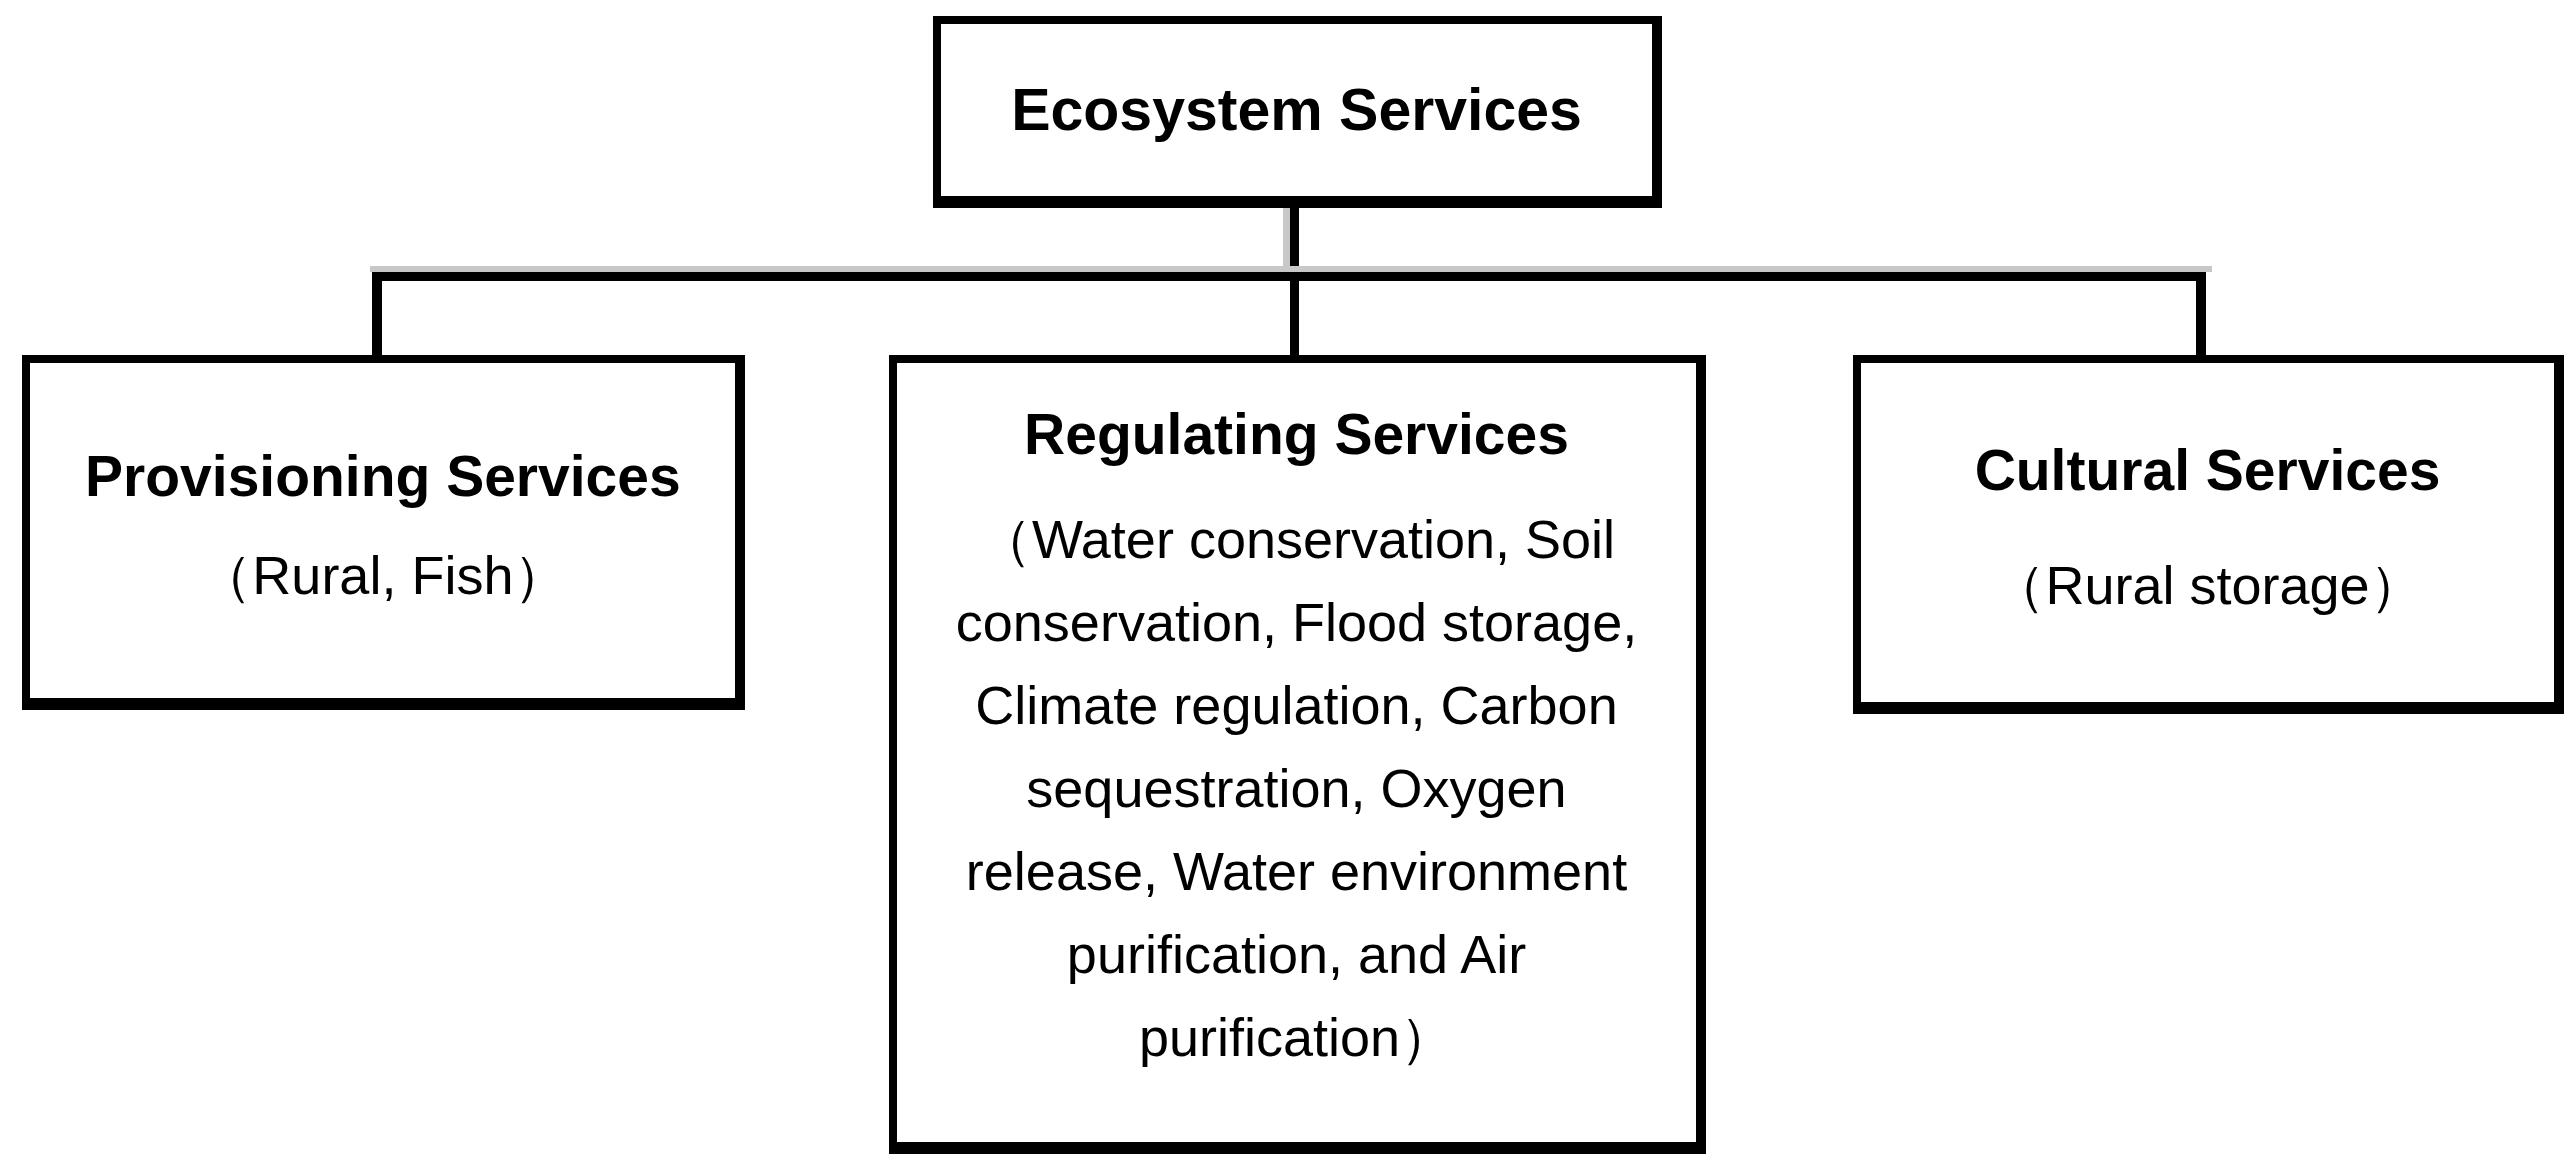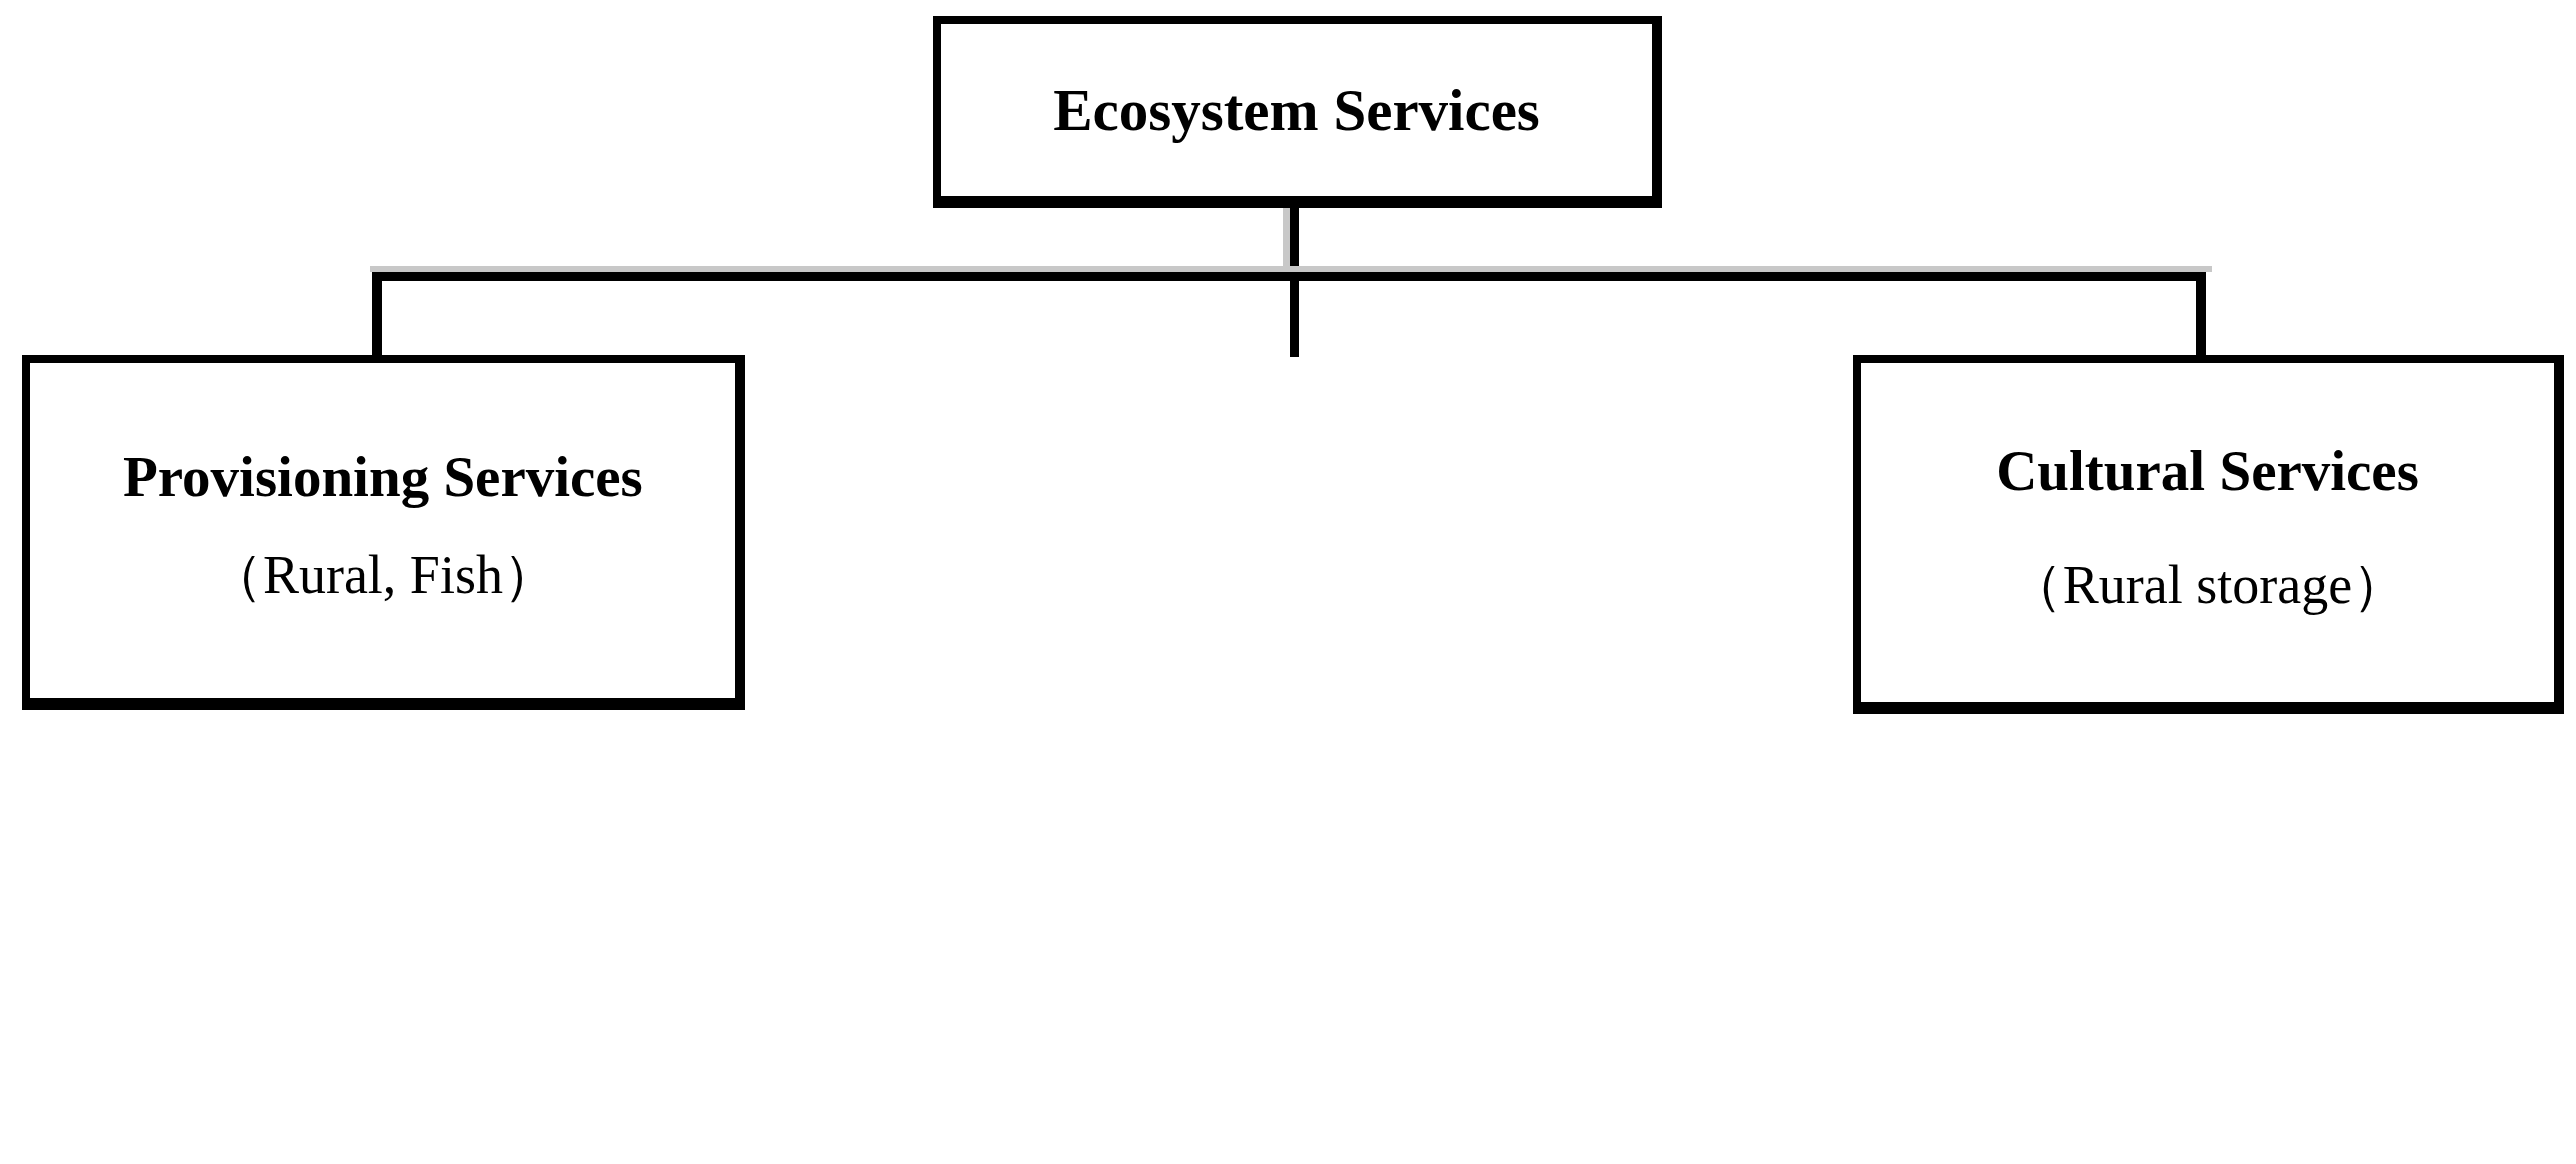--- a/index.html
+++ b/index.html
@@ -5,21 +5,21 @@
   html, body {
     margin: 0;
     padding: 0;
     background: #ffffff;
   }
   #canvas {
     position: relative;
     width: 2576px;
     height: 1164px;
     background: #ffffff;
-    font-family: Liberation Serif, serif;
+    font-family: Liberation Sans, sans-serif;
     color: #000000;
     overflow: hidden;
   }
   .box {
     position: absolute;
     background: #ffffff;
     border: 8px solid #000000;
     border-bottom-width: 12.6px;
     border-right-width: 10px;
     box-sizing: border-box;
@@ -146,20 +146,24 @@
   <div class="connector" id="rail"></div>
   <div class="connector" id="drop-left"></div>
   <div class="connector" id="drop-center"></div>
   <div class="connector" id="drop-right"></div>
 
   <div class="box" id="box-provisioning">
     <div class="child-title">Provisioning Services</div>
     <div class="child-detail">（Rural, Fish）</div>
   </div>
 
+  <div class="box" id="box-regulating">
+    <div class="child-title">Regulating Services</div>
+    <div class="child-detail">（Water conservation, Soil conservation, Flood storage, Climate regulation, Carbon sequestration, Oxygen release, Water environment purification, and Air purification）</div>
+  </div>
 
   <div class="box" id="box-cultural">
     <div class="child-title">Cultural Services</div>
     <div class="child-detail">（Rural storage）</div>
   </div>
 
 </div>
 
 
 </body></html>

